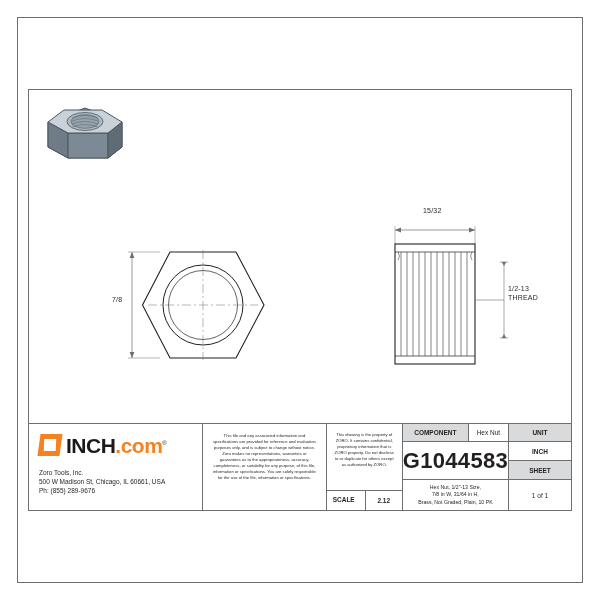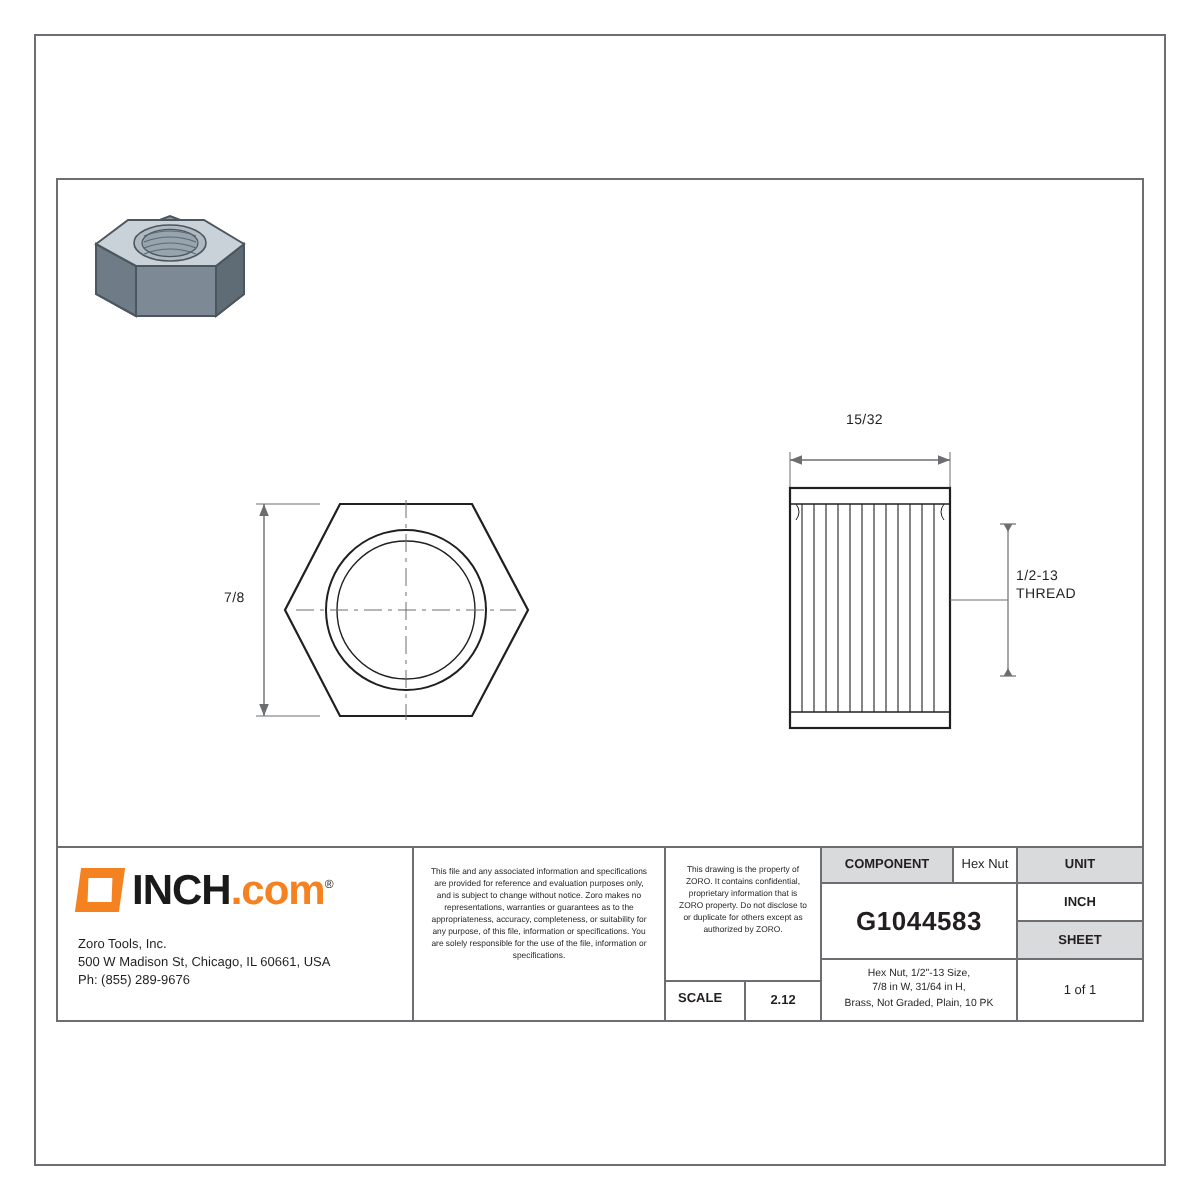--- a/index.html
+++ b/index.html
@@ -214,21 +214,21 @@
     flex: 1;
     display: flex;
   }
   .tb-partno {
     flex: 1;
     border-right: 1px solid #6d6e71;
     box-sizing: border-box;
     display: flex;
     align-items: center;
     justify-content: center;
-    font-size: 13px;
+    font-size: 22px;
     font-weight: bold;
     letter-spacing: .3px;
   }
   .tb-unitcol {
     width: 62px;
     display: flex;
     flex-direction: column;
   }
   .tb-unitcol .cell {
     flex: 1;

